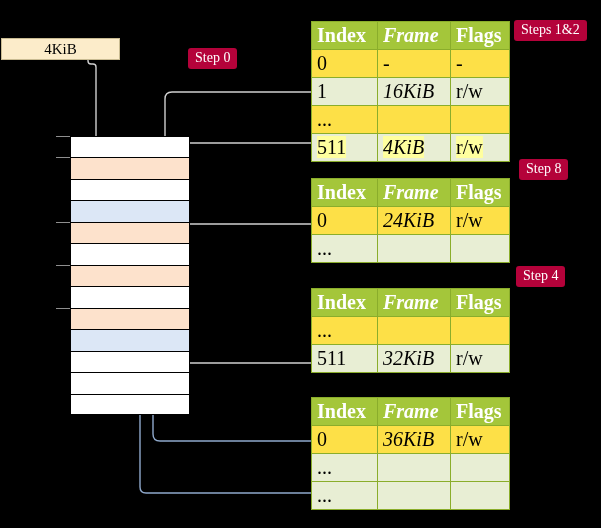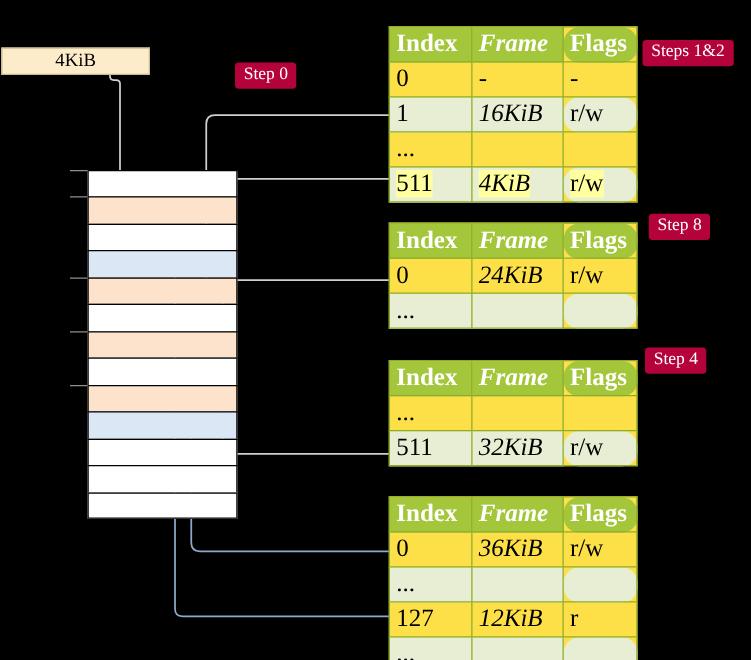--- a/index.html
+++ b/index.html
@@ -17,23 +17,22 @@
     display:flex;align-items:center;justify-content:center;
     font-size:15px;line-height:1;box-sizing:border-box;
   }
 
   
   .badge{
     position:absolute;background:#b4023a;color:#fff;
     font-size:14px;line-height:1;padding:3px 7px 4px 7px;
     border-radius:3px;white-space:nowrap;
     box-shadow:0 1px 0 rgba(0,0,0,.5);
-    margin-top:12px;
-  }
-  .badge-s0{left:188px;top:38px;}
+  }
+  .badge-s0{left:188px;top:48px;}
   .badge-s12{left:514px;top:20px;}
   .badge-s3{left:519px;top:159px;}
   .badge-s4{left:516px;top:266px;text-align:right;}
 
   
   .memcol{position:absolute;left:70px;top:136px;width:120px;height:279px;}
   .memrow{
     position:absolute;left:0;width:120px;height:21.46px;
     box-sizing:border-box;background:#fff;
     border-left:1px solid #000;border-right:1px solid #000;
@@ -55,21 +54,21 @@
     text-align:left;font-weight:normal;height:17px;vertical-align:middle;
   }
   .ptable th{
     background:#a4c63a;color:#ffffff;font-weight:bold;
     font-family:"Liberation Serif","DejaVu Serif",serif;
   }
   .ptable tr.alt td{background:#e8eed4;}
   .ptable td.hl span{background:#ffff9e;}
   .c-index{width:55px;}
   .c-frame{width:62px;font-style:italic;}
-  .c-flags{width:48px;border-radius:12px;}
+  .c-flags{width:48px;}
 
   .t1{left:311px;top:21px;}
   .t2{left:311px;top:178px;}
   .t3{left:311px;top:288px;}
   .t4{left:311px;top:397px;}
 
   svg.wires{position:absolute;left:0;top:0;width:601px;height:528px;
             pointer-events:none;overflow:visible;}
 </style>
 </head>
@@ -223,25 +222,20 @@
         <tr>
           <td class="c-index">0</td>
           <td class="c-frame">36KiB</td>
           <td class="c-flags">r/w</td>
         </tr>
         <tr class="alt">
           <td class="c-index">...</td>
           <td class="c-frame"></td>
           <td class="c-flags"></td>
         </tr>
-        <tr>
-          <td class="c-index">127</td>
-          <td class="c-frame">12KiB</td>
-          <td class="c-flags">r</td>
-        </tr>
         <tr class="alt">
           <td class="c-index">...</td>
           <td class="c-frame"></td>
           <td class="c-flags"></td>
         </tr>
       </tbody>
     </table>
 
 <div class="tick" style="top: 136px;"></div>
     <div class="tick" style="top: 157.462px;"></div>

